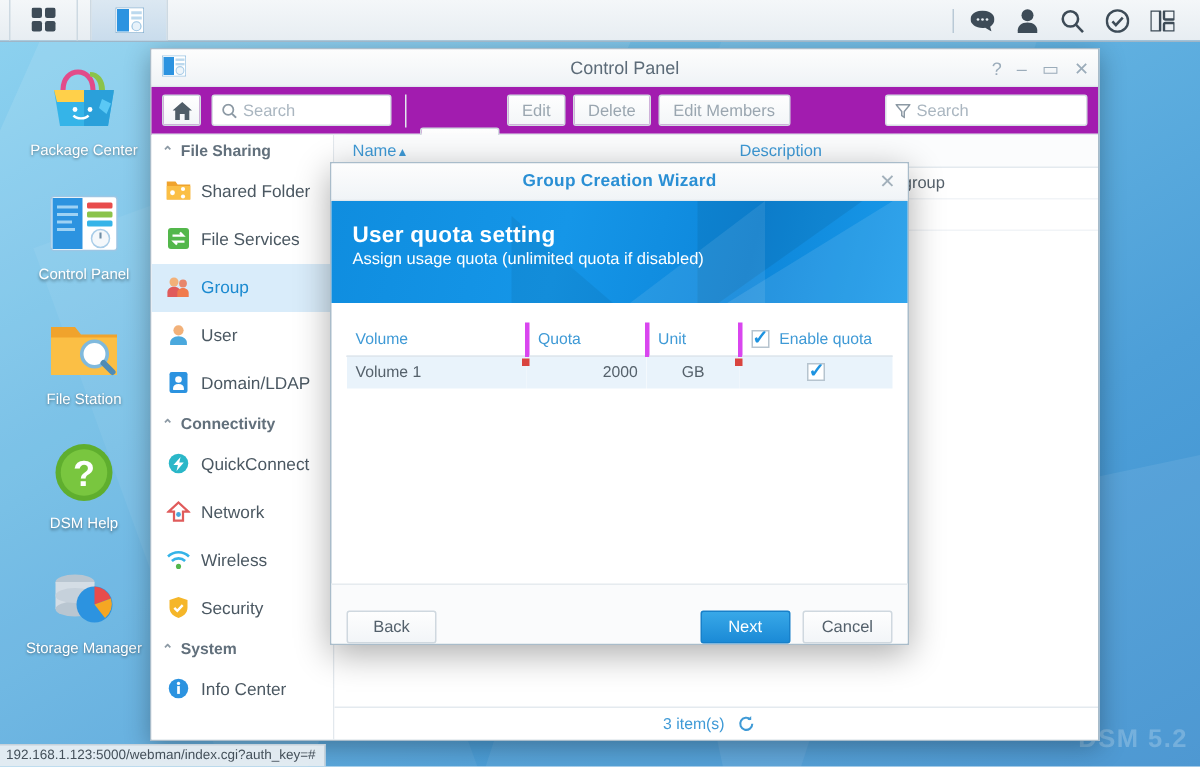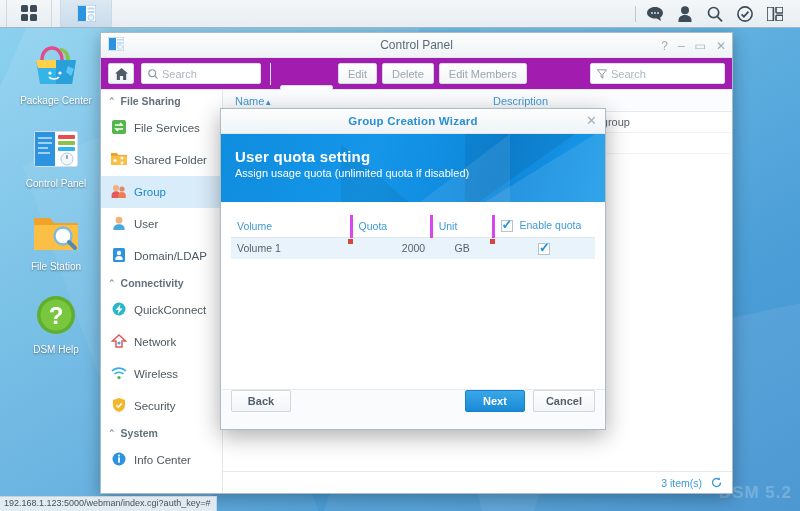--- a/index.html
+++ b/index.html
@@ -122,21 +122,21 @@
   #grid-head .c1 { width: 262px; padding-left: 12px; }
   #grid-head .c2 { padding-left: 8px; }
   .grid-row {
     height: 21px; display:flex; align-items:center; font-size:11px; color:#55616b;
     border-bottom:1px solid #f1f4f7;
   }
   .grid-row .c1 { width: 262px; padding-left: 12px; }
   .grid-row .c2 { padding-left: 8px; }
   #grid-foot {
     height: 22px; border-top:1px solid #e4eaef; display:flex; align-items:center;
-    justify-content:flex-end; gap:9px; padding-right:10px;
+    justify-content:center; gap:9px; padding-right:10px;
     font-size: 10.5px; color:#3f9ad6; flex:0 0 auto;
   }
 
   
   #modal {
     position:absolute; left:220px; top:108px; width:386px; height:322px;
     background:#fff; border:1px solid #a9bcca;
     box-shadow: 0 6px 22px rgba(0,0,0,.33);
     z-index: 40; display:flex; flex-direction:column;
   }
@@ -179,21 +179,21 @@
   .chk {
     display:inline-block; width:12px; height:12px; border:1px solid #b6c4cf; background:#fff;
     position:relative; vertical-align:middle;
   }
   .chk.on::after {
     content:"✓"; position:absolute; left:0px; top:-4px; font-size:13px; color:#1d93e0; font-weight:bold;
   }
   .redmark { position:absolute; width:5px; height:5px; background:#d9443f; }
   #modal-foot {
     height: 40px; border-top:1px solid #e6ebef; background:#fafbfc;
-    display:flex; align-items:flex-start; padding: 0 10px; flex:0 0 auto;font-weight:bold;
+    display:flex; align-items:flex-end; padding: 0 10px; flex:0 0 auto;
   }
   .m-btn {
     height:22px; min-width:60px; padding:0 12px; border:1px solid #cfd8df; border-radius:2px;
     background: linear-gradient(#fefefe,#f2f5f8); color:#53606b; font-size:11px;
     display:flex; align-items:center; justify-content:center;
   }
   .m-btn.primary { background: linear-gradient(#38a8e8,#1b8ad6); border-color:#1880c9; color:#fff; }
   .spacer { flex:1; }
 
   
@@ -336,20 +336,34 @@
     <div class="glyph">
       <svg width="52" height="52" viewBox="0 0 52 52">
         <circle cx="26" cy="26" r="19" fill="#5fae2e"></circle>
         <circle cx="26" cy="26" r="15.5" fill="#79c63f"></circle>
         <text x="26" y="35" font-size="24" font-weight="bold" fill="#ffffff" text-anchor="middle" font-family="Liberation Sans, sans-serif">?</text>
       </svg>
     </div>
     <div class="lbl">DSM Help</div>
   </div>
 
+  <div class="d-icon">
+    <div class="glyph">
+      <svg width="52" height="52" viewBox="0 0 52 52">
+        <ellipse cx="20" cy="16" rx="13" ry="5" fill="#b9c6d1"></ellipse>
+        <rect x="7" y="16" width="26" height="18" fill="#d4dde5"></rect>
+        <ellipse cx="20" cy="34" rx="13" ry="5" fill="#b9c6d1"></ellipse>
+        <ellipse cx="20" cy="25" rx="13" ry="5" fill="#c6d1db"></ellipse>
+        <circle cx="33" cy="31" r="12" fill="#2c93e0"></circle>
+        <path d="M33 31 L33 19 A12 12 0 0 1 44 27 Z" fill="#e84c4c"></path>
+        <path d="M33 31 L44 27 A12 12 0 0 1 40 40 Z" fill="#f5a623"></path>
+      </svg>
+    </div>
+    <div class="lbl">Storage Manager</div>
+  </div>
 </div>
 
 <div id="cp-window">
 
   <div id="cp-titlebar">
     <span class="t-icon">
       <svg width="16" height="14" viewBox="0 0 16 14">
         <rect x="0" y="0" width="16" height="14" rx="1" fill="#ffffff" stroke="#9dc6e4"></rect>
         <rect x="1" y="1" width="7" height="12" fill="#2c93e0"></rect>
         <rect x="9" y="2" width="6" height="1.6" fill="#bcd9ee"></rect>
@@ -397,37 +411,37 @@
 
     <div id="cp-side">
 
       <div class="grp-hdr">
         <span class="chev">⌃</span>
         <span>File Sharing</span>
       </div>
       <div class="side-item">
         <span class="si-ic">
           <svg width="16" height="14" viewBox="0 0 16 14">
-              <rect x="1" y="0" width="14" height="14" rx="2" fill="#53b74b"></rect>
-              <path d="M4 5h7l-2-2M12 9H5l2 2" stroke="#fff" stroke-width="1.5" fill="none"></path>
-            </svg>
-        </span>
-        <span>File Services</span>
-      </div>
-      <div class="side-item">
-        <span class="si-ic">
-          <svg width="16" height="14" viewBox="0 0 16 14">
               <path d="M0 1h6l1.4 2H16v10H0z" fill="#f0a32c"></path>
               <rect x="0" y="4" width="16" height="9" fill="#fbbf45"></rect>
               <circle cx="4" cy="8.5" r="1.6" fill="#fff"></circle>
               <circle cx="11" cy="6" r="1.4" fill="#fff"></circle>
               <circle cx="11" cy="11" r="1.4" fill="#fff"></circle>
             </svg>
         </span>
         <span>Shared Folder</span>
+      </div>
+      <div class="side-item">
+        <span class="si-ic">
+          <svg width="16" height="14" viewBox="0 0 16 14">
+              <rect x="1" y="0" width="14" height="14" rx="2" fill="#53b74b"></rect>
+              <path d="M4 5h7l-2-2M12 9H5l2 2" stroke="#fff" stroke-width="1.5" fill="none"></path>
+            </svg>
+        </span>
+        <span>File Services</span>
       </div>
       <div class="side-item active">
         <span class="si-ic">
           <svg width="16" height="14" viewBox="0 0 16 14">
               <circle cx="5" cy="4" r="3" fill="#f2b179"></circle>
               <circle cx="11" cy="5" r="2.6" fill="#e8866b"></circle>
               <path d="M5 7.2C2.2 7.2.6 9 .6 11V14h8.8v-3c0-2-1.6-3.8-4.4-3.8z" fill="#e05b5b"></path>
               <path d="M11 8c-2.4 0-3.8 1.6-3.8 3.3V14h7.6v-2.7C14.8 9.6 13.4 8 11 8z" fill="#f07b4d"></path>
             </svg>
         </span>

